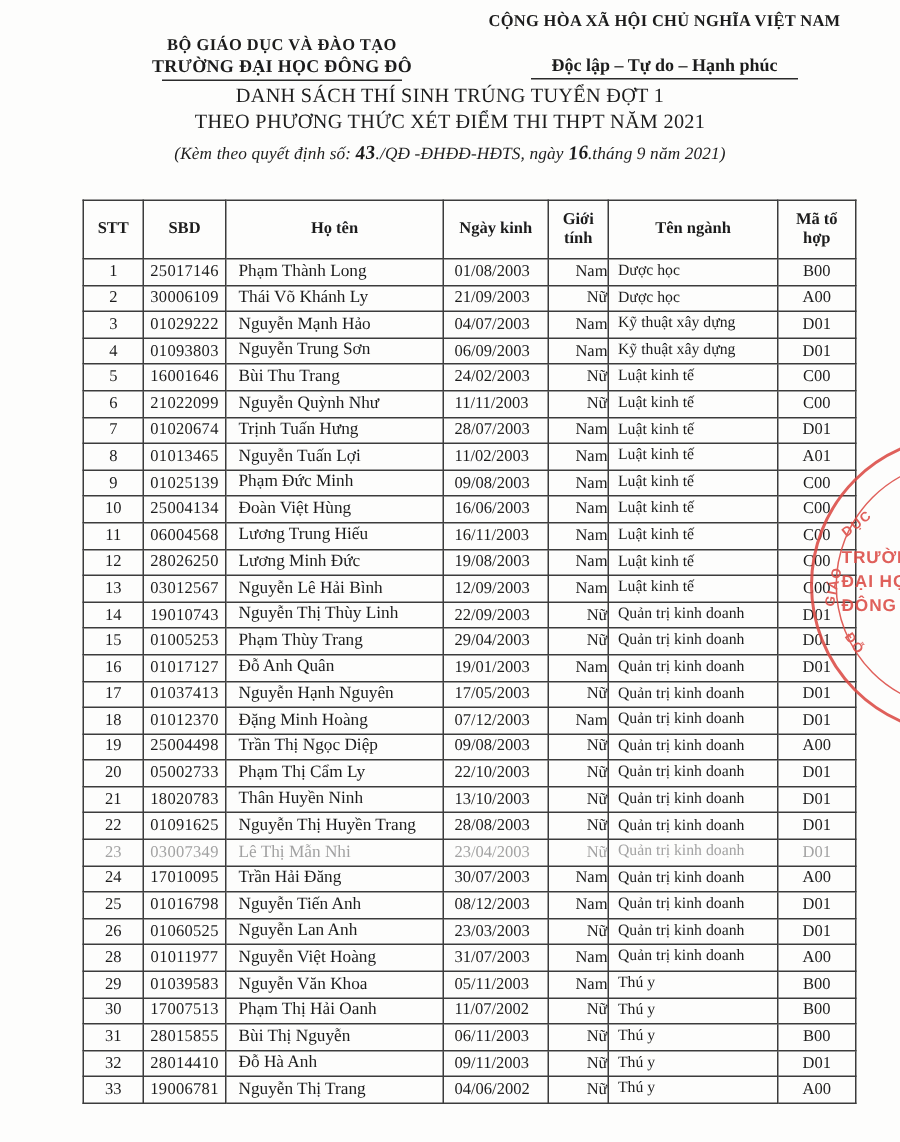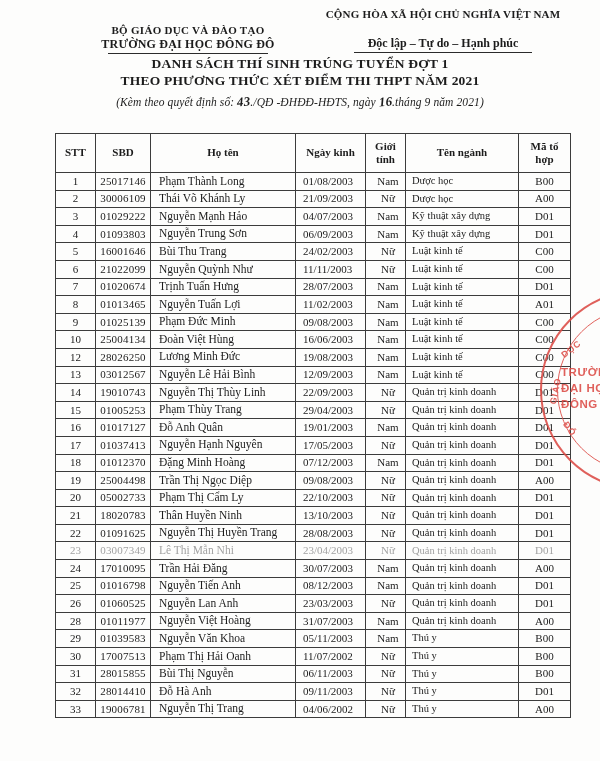--- a/index.html
+++ b/index.html
@@ -13,39 +13,39 @@
   .hdr-left{position:absolute;left:42px;top:24px;width:292px;text-align:center;}
   .hdr-right{position:absolute;left:308px;top:8px;width:270px;text-align:center;}
   .hdr-line1-l{font-size:11px;font-weight:600;letter-spacing:.3px;}
   .hdr-line2-l{font-size:12px;font-weight:bold;letter-spacing:.2px;margin-top:1px;}
   .hdr-line1-r{font-size:11px;font-weight:bold;letter-spacing:.2px;}
   .hdr-line2-r{font-size:12px;font-weight:bold;margin-top:16px;}
   .underline-l{width:160px;margin:1px auto 0;border-bottom:1.4px solid #2b2b2b;}
   .underline-r{width:178px;margin:1px auto 0;border-bottom:1.4px solid #2b2b2b;}
   
   .title-block{position:absolute;left:0;top:56px;width:600px;text-align:center;}
-  .title-line{font-size:13.5px;font-weight:bold;letter-spacing:.2px;line-height:16.5px;}
+  .title-line{font-size:13.5px;font-weight:normal;letter-spacing:.2px;line-height:16.5px;}
   .subtitle{font-size:11.5px;font-style:italic;margin-top:5px;letter-spacing:.1px;}
   .handwritten{display:inline-block;font-size:13px;font-style:italic;transform:rotate(-5deg);font-weight:600;}
   
   table.roster{
     position:absolute;left:55px;top:133px;width:515px;
     border-collapse:collapse;table-layout:fixed;
   }
   .roster th,.roster td{border:1px solid #3c3c3c;overflow:hidden;white-space:nowrap;}
   .roster thead th{
     height:38px;font-size:11px;font-weight:bold;text-align:center;
     line-height:1.2;padding:0 2px;white-space:normal;
   }
   .roster tbody td{height:16.6px;font-size:11px;padding:0;line-height:1;vertical-align:middle;}
   .c-stt{width:40px;text-align:center;}
   .c-sbd{width:55px;text-align:center;letter-spacing:.2px;}
   .c-name{width:145px;text-align:left;padding-left:8px !important;font-size:11.5px !important;}
   .c-date{width:70px;text-align:left;padding-left:7px !important;}
-  .c-sex{width:40px;text-align:center;padding-left:5px !important;}
+  .c-sex{width:40px;text-align:right;padding-left:5px !important;}
   .c-major{width:113px;text-align:left;padding-left:6px !important;font-size:10.5px !important;}
   .c-code{width:52px;text-align:center;}
   tr.faded td{color:#a2a2a2;}
   
   .stamp{
     position:absolute;left:540px;top:290px;width:200px;height:200px;z-index:6;
     font-family:"Liberation Sans", sans-serif;opacity:.88;pointer-events:none;
   }
   .ring-outer{position:absolute;inset:0;border:2.5px solid currentColor;border-radius:50%;}
   .ring-inner{position:absolute;inset:17px;border:1.6px solid currentColor;border-radius:50%;}
@@ -184,20 +184,29 @@
       <tr>
     <td class="c-stt">10</td>
     <td class="c-sbd">25004134</td>
     <td class="c-name">Đoàn Việt Hùng</td>
     <td class="c-date">16/06/2003</td>
     <td class="c-sex">Nam</td>
     <td class="c-major">Luật kinh tế</td>
     <td class="c-code">C00</td>
   </tr>
       <tr>
+    <td class="c-stt">11</td>
+    <td class="c-sbd">06004568</td>
+    <td class="c-name">Lương Trung Hiếu</td>
+    <td class="c-date">16/11/2003</td>
+    <td class="c-sex">Nam</td>
+    <td class="c-major">Luật kinh tế</td>
+    <td class="c-code">C00</td>
+  </tr>
+      <tr>
     <td class="c-stt">12</td>
     <td class="c-sbd">28026250</td>
     <td class="c-name">Lương Minh Đức</td>
     <td class="c-date">19/08/2003</td>
     <td class="c-sex">Nam</td>
     <td class="c-major">Luật kinh tế</td>
     <td class="c-code">C00</td>
   </tr>
       <tr>
     <td class="c-stt">13</td>

